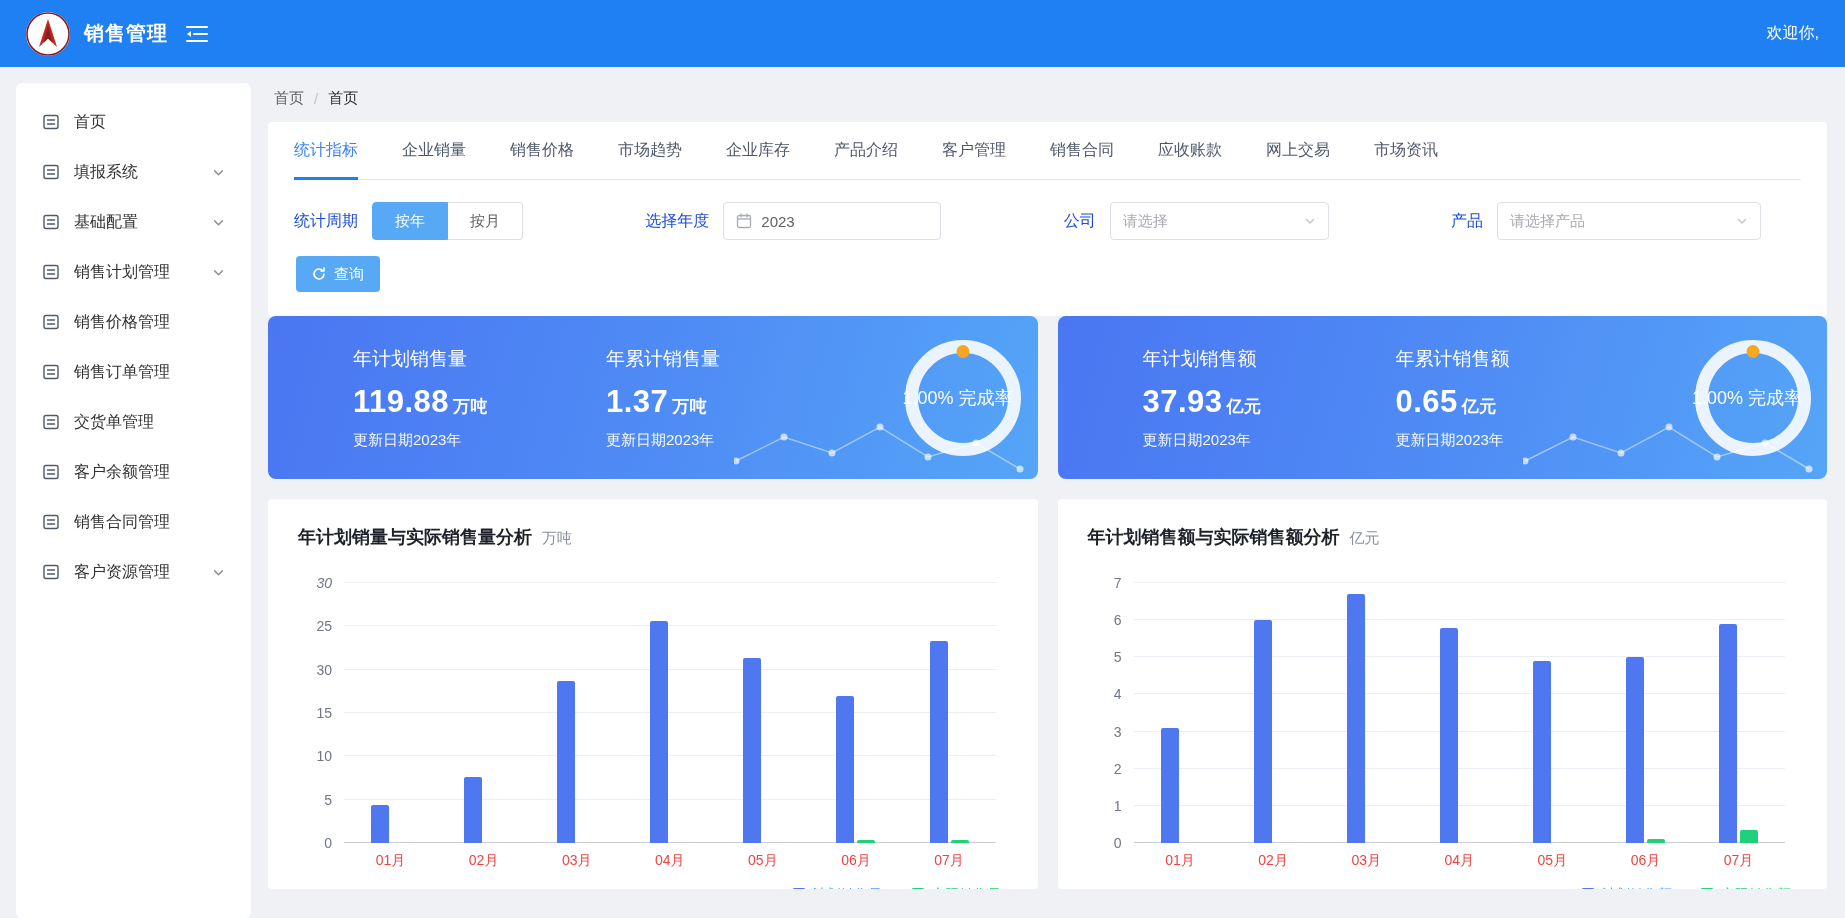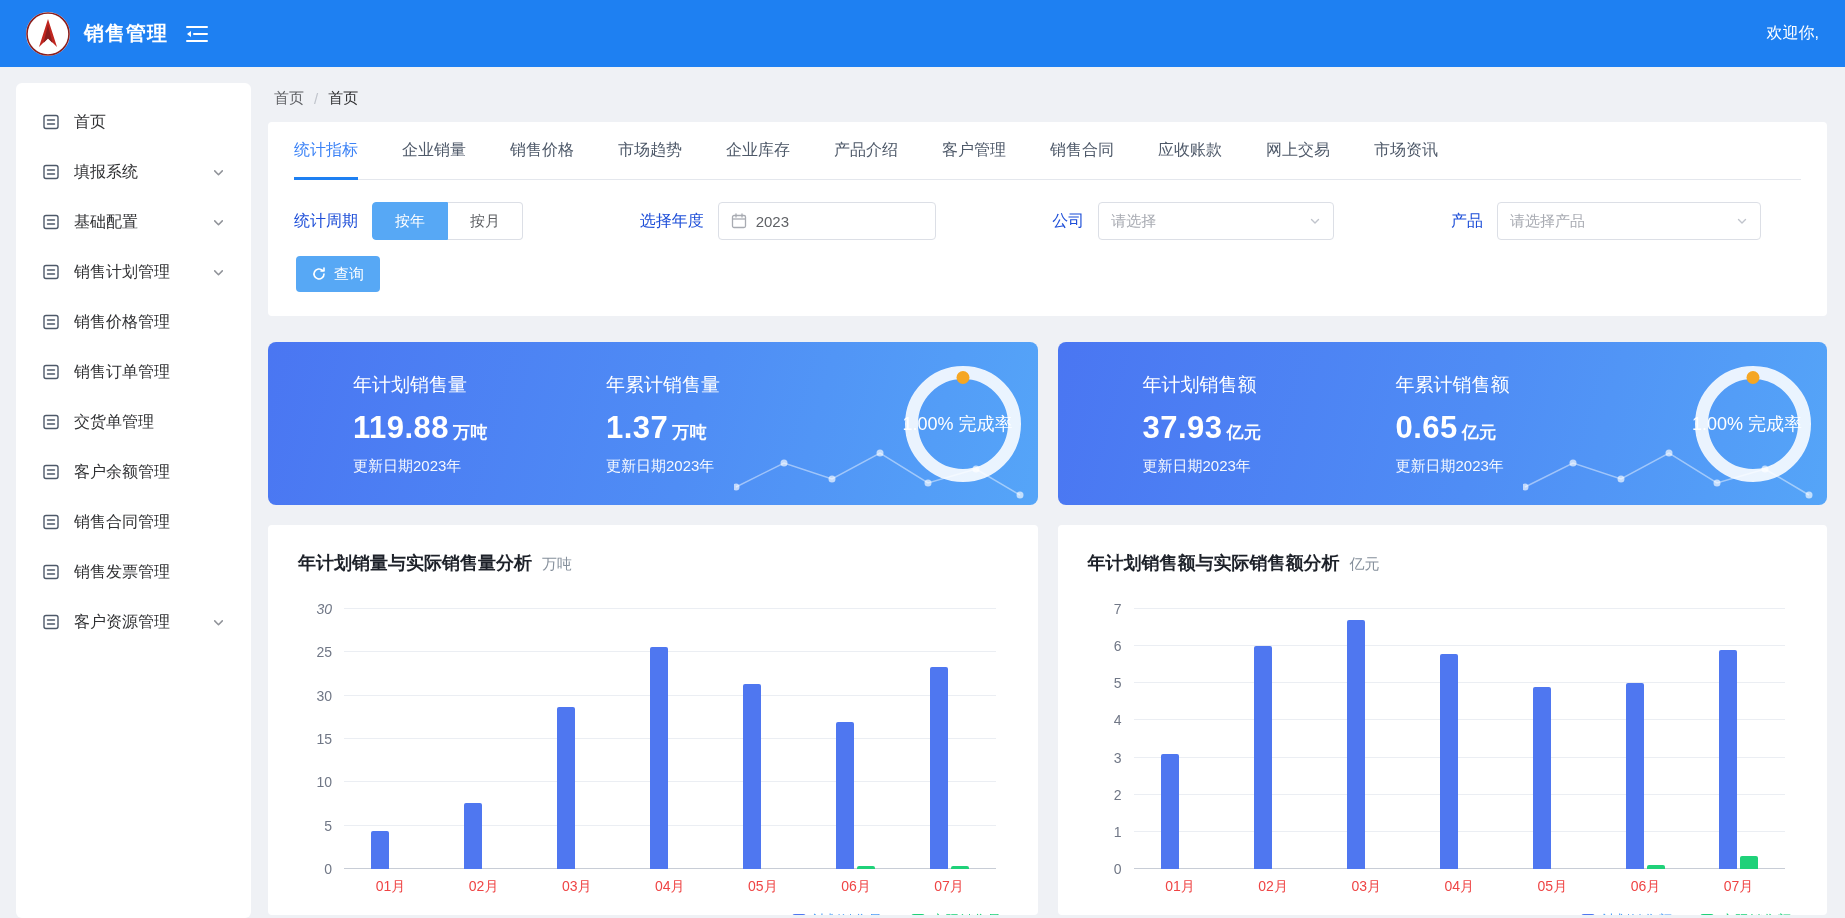--- a/index.html
+++ b/index.html
@@ -36,28 +36,28 @@
   .filter-row{display:flex;align-items:center;margin-top:22px;justify-content:space-between;padding-right:40px}
   .filter-group{display:flex;align-items:center;gap:14px}
   .filter-label{font-size:16px;color:#1d4ed8;white-space:nowrap}
   .segmented{display:flex}
   .seg-btn{font-size:15px;padding:0 22px;height:38px;border:1px solid #dcdfe6;background:#fff;color:#606266;cursor:pointer;font-family:inherit}
   .seg-btn:first-child{border-radius:4px 0 0 4px}
   .seg-btn:last-child{border-radius:0 4px 4px 0;border-left:none}
   .seg-btn.active{background:#57a8f5;border-color:#57a8f5;color:#fff}
   .input{height:38px;border:1px solid #dcdfe6;border-radius:4px;display:flex;align-items:center;padding:0 12px;gap:9px;font-size:15px;color:#606266;background:#fff;cursor:pointer}
   .year-input{width:218px}
-  .select{width:236px;justify-content:space-between}
+  .select{width:219px;justify-content:space-between}
   .select.wide{width:264px}
   .placeholder{color:#a8abb2}
   .filter-actions{margin-top:16px;padding-left:2px}
   .query-btn{display:inline-flex;align-items:center;gap:8px;background:#57a8f5;border:none;color:#fff;font-size:15px;padding:0 16px;height:36px;border-radius:4px;cursor:pointer;font-family:inherit}
 
   
-  .cards{display:flex;gap:20px;margin-top:26px}
+  .cards{display:flex;gap:20px;}
   .stat-card{flex:1;height:163px;border-radius:8px;background:linear-gradient(105deg,#4a76f2 0%,#4f8df5 55%,#55a5f8 100%);color:#fff;display:flex;align-items:center;padding-left:85px;position:relative;overflow:hidden}
   .metric{width:253px;position:relative;z-index:2}
   .metric-title{font-size:19px;margin-bottom:12px}
   .metric-value{font-size:31px;font-weight:bold;margin-bottom:11px;letter-spacing:.5px}
   .metric-unit{font-size:17px;font-weight:bold;margin-left:4px}
   .metric-date{font-size:15px;opacity:.95}
   .gauge{width:116px;height:116px;border-radius:50%;border:13px solid rgba(255,255,255,.88);position:relative;margin-left:46px;flex:none;z-index:2}
   .gauge-dot{position:absolute;left:50%;top:-8px;transform:translateX(-50%);width:13px;height:13px;border-radius:50%;background:#f5a623}
   .gauge-text{position:absolute;top:50%;left:44%;transform:translate(-50%,-50%);white-space:nowrap;font-size:18px;color:#fff}
   .spark{position:absolute;right:14px;bottom:2px;pointer-events:none;z-index:1}
@@ -202,29 +202,20 @@
           </span>
           <span class="side-label">销售合同管理</span>
         </div>
         <div class="side-item">
           <span class="side-icon">
             <svg width="18" height="18" viewBox="0 0 18 18">
               <rect x="2" y="2.5" width="14" height="13" rx="2" fill="none" stroke="#4e5969" stroke-width="1.4"></rect>
               <path d="M5.5 7h7M5.5 11h7" stroke="#4e5969" stroke-width="1.4" stroke-linecap="round"></path>
             </svg>
           </span>
-          <span class="side-label">销售发票管理</span>
-        </div>
-        <div class="side-item">
-          <span class="side-icon">
-            <svg width="18" height="18" viewBox="0 0 18 18">
-              <rect x="2" y="2.5" width="14" height="13" rx="2" fill="none" stroke="#4e5969" stroke-width="1.4"></rect>
-              <path d="M5.5 7h7M5.5 11h7" stroke="#4e5969" stroke-width="1.4" stroke-linecap="round"></path>
-            </svg>
-          </span>
           <span class="side-label">客户资源管理</span>
           <span class="chev">
             <svg width="13" height="13" viewBox="0 0 12 12">
               <path d="M2.5 4.5l3.5 3.5 3.5-3.5" fill="none" stroke="#909399" stroke-width="1.4" stroke-linecap="round" stroke-linejoin="round"></path>
             </svg>
           </span>
         </div>
       </nav>
   </aside>
 

